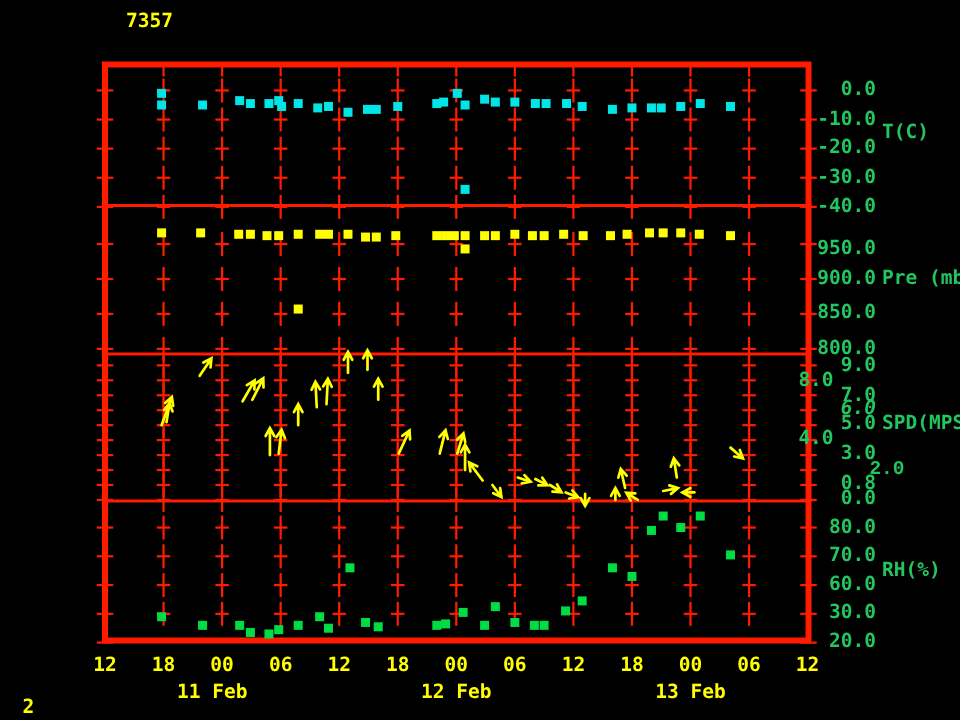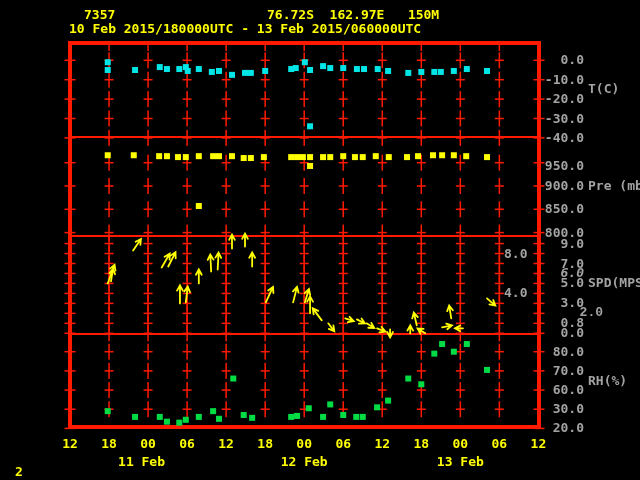--- a/index.html
+++ b/index.html
@@ -1,20 +1,20 @@
 <!DOCTYPE html>
 <html><head>
 <meta charset="utf-8">
 <style>
   html,body{margin:0;padding:0;background:#000;}
   #screen{position:relative;width:640px;height:480px;background:#000;overflow:hidden;
           font-family:"DejaVu Sans Mono",monospace;}
   .lbl{position:absolute;font:bold 13px "DejaVu Sans Mono",monospace;line-height:13px;white-space:pre;}
   .yellow{color:#ffff00;}
-  .red{color:#a3a3a3;}
+  .red{color:#22c55e;}
   svg{position:absolute;left:0;top:0;}
   #labels{position:absolute;left:0;top:0;width:640px;height:364px;}
 </style>
 </head>
 <body>
 
 <div id="screen">
   <svg id="plot-svg" width="640" height="480">
       <rect x="108.2836" y="52.3" width="1.5" height="16" fill="#ff1a00"></rect>
       <rect x="104.5336" y="59.55" width="9" height="1.5" fill="#ff1a00"></rect>
@@ -708,40 +708,38 @@
       <path d="M410.24288,333.3 L410.24288,325.3 M407.3663267683748,330.56549537134225 L410.24288,325.3 L413.11943323162524,330.56549537134225" stroke="#ffff00" stroke-width="1.8" fill="none" stroke-linecap="round"></path>
       <path d="M416.74848,325.324 L413.82411629352976,312.65718915779195 M412.2057676702991,318.4348139062234 L413.82411629352976,312.65718915779195 L417.81142238761277,317.1406465415627" stroke="#ffff00" stroke-width="1.8" fill="none" stroke-linecap="round"></path>
       <path d="M425.20576,333.3 L417.57332713459215,328.5307266219012 M420.5143794875489,333.7604695464786 L417.57332713459215,328.5307266219012 L423.56306143160987,328.88155856333384" stroke="#ffff00" stroke-width="1.8" fill="none" stroke-linecap="round"></path>
       <path d="M442.12032000000005,327.318 L451.9365918344767,325.40991004623453 M446.21896621137574,323.5909110814026 L451.9365918344767,325.40991004623453 L447.3167106759229,329.2383167749977" stroke="#ffff00" stroke-width="1.8" fill="none" stroke-linecap="round"></path>
       <path d="M451.22816,318.345 L449.194511954477,305.50505157226326 M447.17707881808724,311.15571202394466 L449.194511954477,305.50505157226326 L452.85935499404223,310.2557278920466" stroke="#ffff00" stroke-width="1.8" fill="none" stroke-linecap="round"></path>
       <path d="M462.93824,328.315 L454.93824,328.315 M460.20373537134225,331.1915532316252 L454.93824,328.315 L460.20373537134225,325.4384467683748" stroke="#ffff00" stroke-width="1.8" fill="none" stroke-linecap="round"></path>
       <path d="M487.00896,298.40500000000003 L495.3107653824505,305.6216493188956 M493.22403430105936,299.9962112564905 L495.3107653824505,305.6216493188956 L489.44965686110027,304.33813582034713" stroke="#ffff00" stroke-width="1.8" fill="none" stroke-linecap="round"></path>
     </svg>
   <div id="labels">
     <div class="lbl yellow" style="left:84px;top:8px;">7357</div>
-    <div class="lbl yellow" style="left:267px;top:8px;">76.72S  162.97E   150M</div>
-    <div class="lbl yellow" style="left:69px;top:22px;">10 Feb 2015/180000UTC - 13 Feb 2015/060000UTC</div>
     <div class="lbl yellow" style="left:15px;top:465px;">2</div>
   <div class="lbl red" style="left:504px;top:53.3px;width:80px;text-align:right;">0.0</div>
       <div class="lbl red" style="left:504px;top:72.69999999999999px;width:80px;text-align:right;">-10.0</div>
       <div class="lbl red" style="left:504px;top:92.1px;width:80px;text-align:right;">-20.0</div>
       <div class="lbl red" style="left:504px;top:111.5px;width:80px;text-align:right;">-30.0</div>
       <div class="lbl red" style="left:504px;top:130.89999999999998px;width:80px;text-align:right;">-40.0</div>
       <div class="lbl red" style="left:588px;top:82px;">T(C)</div>
       <div class="lbl red" style="left:504px;top:159px;width:80px;text-align:right;">950.0</div>
       <div class="lbl red" style="left:504px;top:178.99499999999998px;width:80px;text-align:right;">900.0</div>
       <div class="lbl red" style="left:504px;top:202.29px;width:80px;text-align:right;">850.0</div>
       <div class="lbl red" style="left:504px;top:225.58499999999998px;width:80px;text-align:right;">800.0</div>
       <div class="lbl red" style="left:588px;top:179px;">Pre (mb)</div>
       <div class="lbl red" style="left:504px;top:236.57px;width:80px;text-align:right;">9.0</div>
-      <div class="lbl red" style="left:504px;top:246.54000000000002px;width:80px;text-align:left;">8.0</div>
+      <div class="lbl red" style="left:504px;top:246.54000000000002px;width:80px;text-align:center;">8.0</div>
       <div class="lbl red" style="left:504px;top:256.51px;width:80px;text-align:right;">7.0</div>
       <div class="lbl red" style="left:504px;top:266.48px;width:80px;text-align:right;font-style:italic;">6.0</div>
       <div class="lbl red" style="left:504px;top:276.45px;width:80px;text-align:right;">5.0</div>
-      <div class="lbl red" style="left:504px;top:286.42px;width:80px;text-align:left;">4.0</div>
+      <div class="lbl red" style="left:504px;top:286.42px;width:80px;text-align:center;">4.0</div>
       <div class="lbl red" style="left:504px;top:296.39px;width:80px;text-align:right;">3.0</div>
       <div class="lbl red" style="left:523px;top:306.36px;width:80px;text-align:right;font-family:Liberation Mono, monospace;">2.0</div>
       <div class="lbl red" style="left:504px;top:316.33px;width:80px;text-align:right;">0.8</div>
       <div class="lbl red" style="left:504px;top:326.3px;width:80px;text-align:right;">0.0</div>
       <div class="lbl red" style="left:588px;top:276px;">SPD(MPS)</div>
       <div class="lbl red" style="left:504px;top:344.7px;width:80px;text-align:right;">80.0</div>
       <div class="lbl red" style="left:504px;top:363.875px;width:80px;text-align:right;">70.0</div>
       <div class="lbl red" style="left:504px;top:383.04999999999995px;width:80px;text-align:right;">60.0</div>
       <div class="lbl red" style="left:504px;top:402.22499999999997px;width:80px;text-align:right;">30.0</div>
       <div class="lbl red" style="left:504px;top:421.4px;width:80px;text-align:right;">20.0</div>

